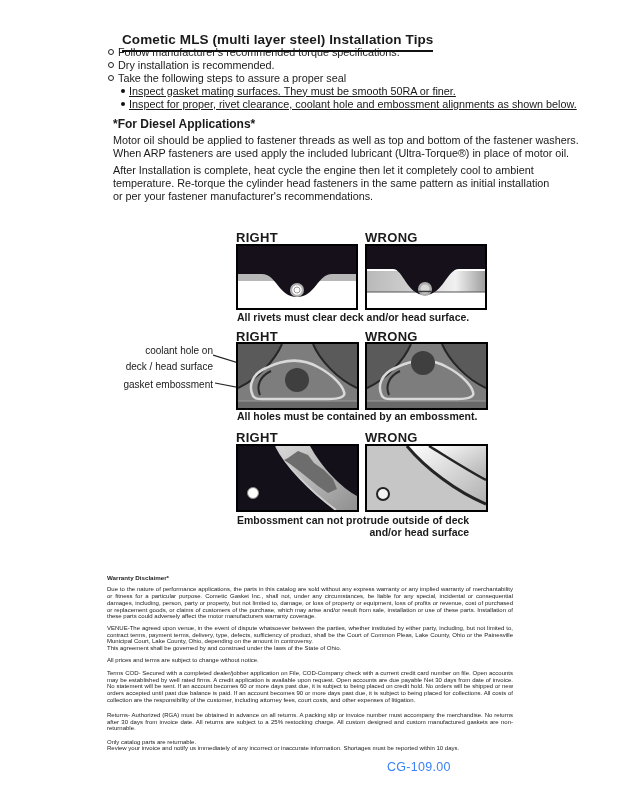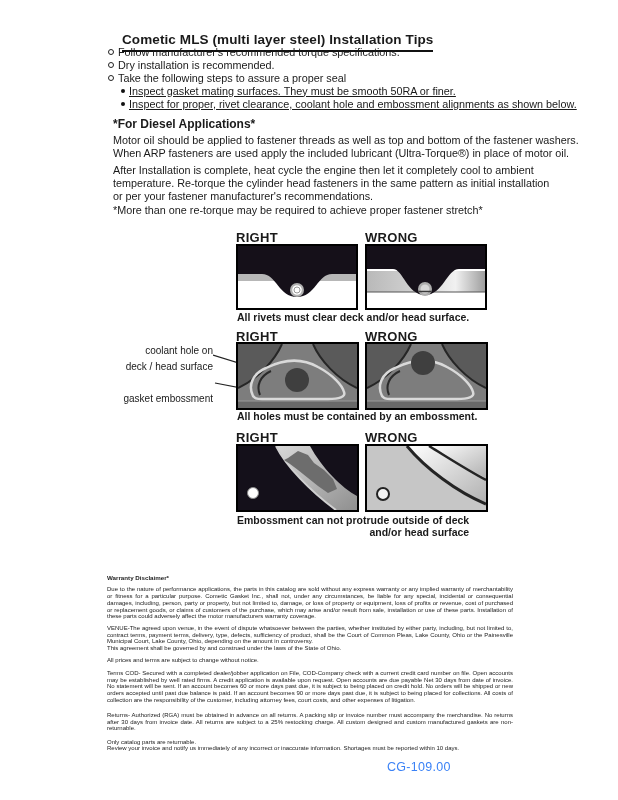--- a/index.html
+++ b/index.html
@@ -27,21 +27,21 @@
   .lbl-r1{top:230px;} .lbl-r2{top:329px;} .lbl-r3{top:430px;}
   .col1{left:236px;} .col2{left:365px;}
   .fig{position:absolute;border:2px solid #000;background:#fff;line-height:0;}
   .fig svg{display:block;}
   .fig-r1{top:244px;} .fig-r2{top:342px;} .fig-r3{top:444px;}
   .fig-caption{position:absolute;left:237px;font-size:10.5px;font-weight:bold;line-height:11.5px;white-space:pre-line;}
   .cap1{top:312px;} .cap2{top:411px;} .cap3{top:515px;text-align:right;}
 
   .callout{position:absolute;left:118px;width:95px;text-align:right;font-size:10px;line-height:16px;white-space:pre-line;}
   .callout-coolant{top:343px;}
-  .callout-emboss{top:377px;margin-top:14px;}
+  .callout-emboss{top:377px;}
   .leader-lines{position:absolute;left:213px;top:340px;}
 
   
   .legal{position:absolute;left:107px;top:575px;width:406px;font-size:6px;line-height:6.8px;text-align:justify;color:#222;}
   .legal-h{font-weight:bold;font-size:6.2px;margin:0 0 4.5px 0;text-align:left;}
   .lp{margin:0 0 4.5px 0;}
   .lp.tight{margin-bottom:0;}
   .lp.mb55{margin-bottom:5.5px;}
   .lp.mb8{margin-bottom:8px;}
   .lp.mb65{margin-bottom:6.5px;}
@@ -77,21 +77,20 @@
       <span>Inspect for proper, rivet clearance, coolant hole and embossment alignments as shown below.</span>
     </div>
   </div>
 
   <h2 class="diesel-heading">*For Diesel Applications*</h2>
   <p class="para" id="para1">Motor oil should be applied to fastener threads as well as top and bottom of the fastener washers.
 When ARP fasteners are used apply the included lubricant (Ultra-Torque®) in place of motor oil.</p>
   <p class="para" id="para2">After Installation is complete, heat cycle the engine then let it completely cool to ambient
 temperature. Re-torque the cylinder head fasteners in the same pattern as initial installation
 or per your fastener manufacturer's recommendations.</p>
-  <p class="para" id="para3">*More than one re-torque may be required to achieve proper fastener stretch*</p>
 
   <div class="fig-label lbl-r1 col1">RIGHT</div>
   <div class="fig-label lbl-r1 col2">WRONG</div>
 
   <div class="fig fig-r1 col1">
     <svg width="118" height="62" viewBox="0 0 118 62">
       <rect width="118" height="62" fill="#ffffff"></rect>
       <rect y="28" width="118" height="7" fill="#b7b7b7"></rect>
       <path d="M0,0 H118 V28 H94 C80,28 77,51 59,51 C41,51 38,28 24,28 H0 Z" fill="#151019"></path>
       <circle cx="59" cy="44" r="7" fill="#b0b0b0"></circle>

